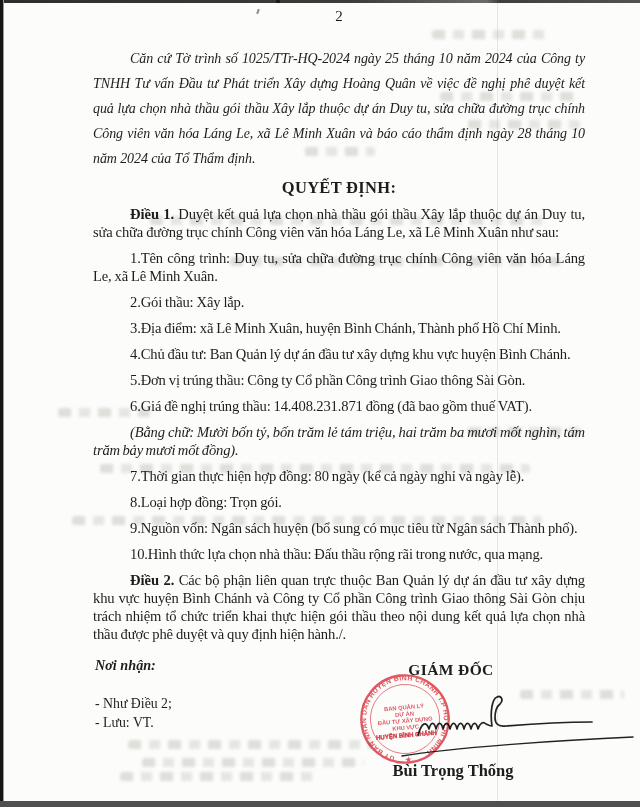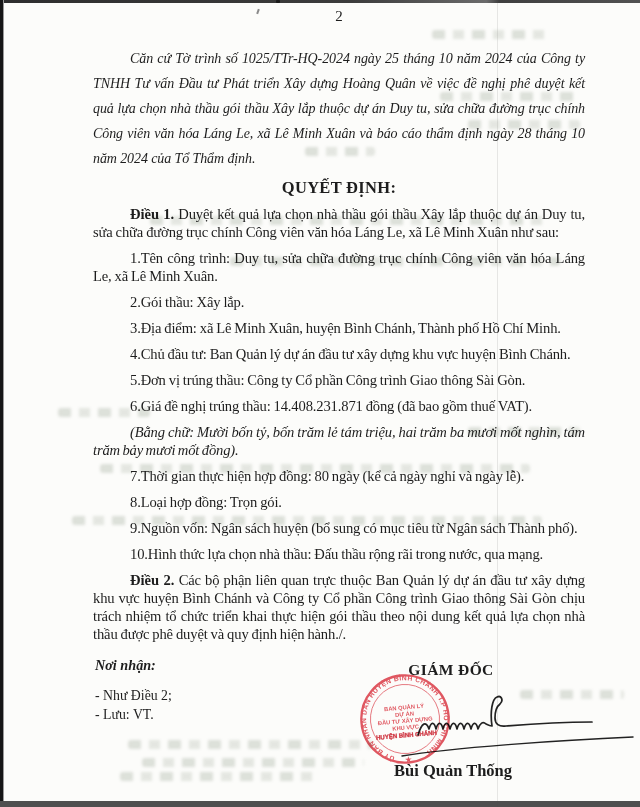--- a/index.html
+++ b/index.html
@@ -30,21 +30,21 @@
     margin:0 0 7px 0;letter-spacing:.3px;}
   .para{
     text-align:justify;text-indent:37px;font-size:14.6px;line-height:18px;
     margin:8px 0 6px 0;letter-spacing:-.15px;word-spacing:-.5px;
   }
   .para b{letter-spacing:0;}
   .words{font-style:italic;word-spacing:-1px;}
 
   
   .recipients{position:absolute;left:95px;top:656px;font-size:13.8px;line-height:19px;}
-  .recipients .label{font-weight:bold;font-style:italic;font-size:14.2px;margin-bottom:11px;}
+  .recipients .label{font-weight:bold;font-style:italic;font-size:14.2px;margin-bottom:19px;}
   .signer-title{position:absolute;left:391px;top:661px;width:120px;text-align:center;
     font-weight:bold;font-size:15.5px;letter-spacing:.4px;z-index:2;}
   .signer-name{position:absolute;left:347px;top:761px;width:212px;text-align:center;
     font-weight:bold;font-size:16.5px;z-index:2;}
 
   .stamp{position:absolute;left:357px;top:671px;width:96px;height:96px;z-index:3;
     mix-blend-mode:multiply;opacity:.92;transform:rotate(-5deg);}
   .stamp text{font-family:"Liberation Sans", sans-serif;font-weight:bold;}
   .signature{position:absolute;left:330px;top:688px;width:310px;height:80px;z-index:4;
     mix-blend-mode:multiply;}
@@ -107,21 +107,21 @@
     <p class="para"><b>Điều 2.</b><span> Các bộ phận liên quan trực thuộc Ban Quản lý dự án đầu tư xây dựng khu vực huyện Bình Chánh và Công ty Cổ phần Công trình Giao thông Sài Gòn chịu trách nhiệm tổ chức triển khai thực hiện gói thầu theo nội dung kết quả lựa chọn nhà thầu được phê duyệt và quy định hiện hành./.</span></p>
   </div>
 
   <div class="recipients">
     <div class="label">Nơi nhận:</div>
     <div>- Như Điều 2;</div>
     <div>- Lưu: VT.</div>
   </div>
 
   <div class="signer-title">GIÁM ĐỐC</div>
-  <div class="signer-name">Bùi Quản Thống</div>
+  <div class="signer-name">Bùi Trọng Thống</div>
 
   <svg class="stamp" viewBox="0 0 100 100">
     <circle cx="50" cy="50" r="45.5" fill="none" stroke="#e04a55" stroke-width="2.4"></circle>
     <circle cx="50" cy="50" r="36" fill="none" stroke="#e04a55" stroke-width="0.8"></circle>
     <defs>
       <path id="ringPath" d="M 36.1,88.1 A 40.5,40.5 0 1 1 63.9,88.1" fill="none"></path>
     </defs>
     <text font-size="7" fill="#e04a55" letter-spacing="0.4"><textPath href="#ringPath" startOffset="0" textLength="220" lengthAdjust="spacingAndGlyphs">ỦY BAN NHÂN DÂN HUYỆN BÌNH CHÁNH T.P HỒ CHÍ MINH</textPath></text>
     <text x="50" y="40" font-size="6" fill="#e04a55" text-anchor="middle">BAN QUẢN LÝ</text>
     <text x="50" y="47" font-size="6" fill="#e04a55" text-anchor="middle">DỰ ÁN</text>

